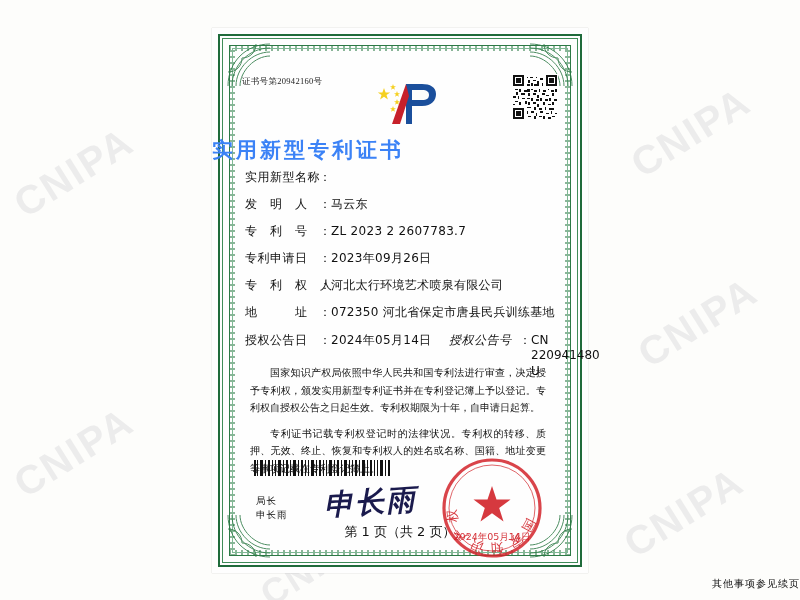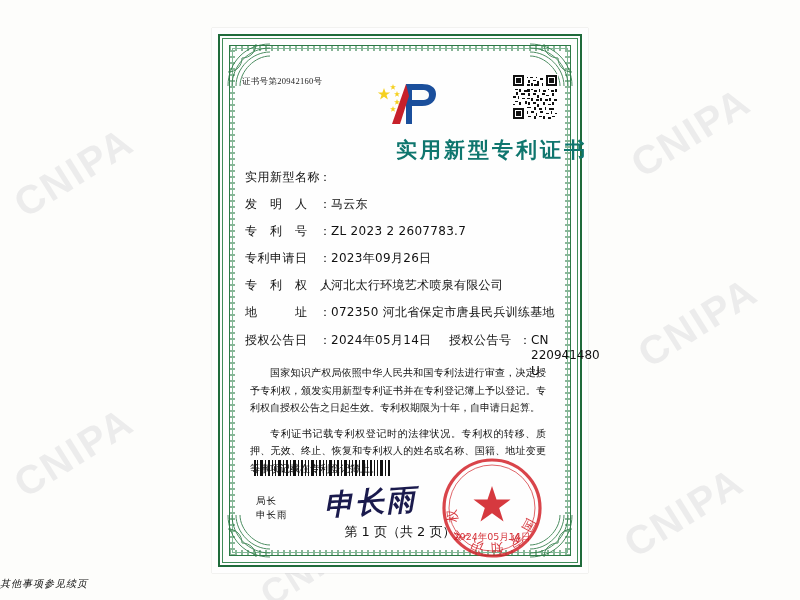--- a/index.html
+++ b/index.html
@@ -123,25 +123,25 @@
     width: 44px;
     height: 44px;
     background: #fff;
     padding: 1px;
   }
 
   .title {
     position: absolute;
     left: 0; right: 0;
     top: 108px;
-    text-align: right;
+    text-align: left;
     font-size: 21px;
     font-weight: bold;
     letter-spacing: 3px;
-    color: #0f766e;
+    color: #3b82f6;
     font-family: "DejaVu Sans", "Liberation Sans", sans-serif;
   }
 
   
   .fields {
     position: absolute;
     left: 33px;
     top: 142px;
     right: 28px;
   }
@@ -162,20 +162,21 @@
   .fsep { flex: 0 0 8px; }
   .fval {
     flex: 1 1 auto;
     letter-spacing: .3px;
   }
   .frow.split .fval { flex: 0 0 118px; }
   .frow.split .flabel2 {
     flex: 0 0 70px;
     white-space: nowrap;
     letter-spacing: .5px;
+    font-style: italic;
   }
   .frow.split .fval2 { flex: 1 1 auto; }
 
   
   .paras {
     position: absolute;
     left: 38px;
     right: 42px;
     top: 336px;
     font-size: 10px;
@@ -235,25 +236,24 @@
     left: 0; right: 0;
     bottom: 32px;
     text-align: center;
     font-size: 13px;
     color: #111;
   }
   .footnote {
     position: absolute;
     left: 0; right: 0;
     top: 577px;
-    text-align: left;
+    text-align: right;
     font-size: 10px;
     color: #111;
     letter-spacing: 1px;
-    font-style: italic;
   }
 </style>
 </head>
 <body>
 
 <div id="page">
 
   <div class="wm wm1">CNIPA</div>
   <div class="wm wm2">CNIPA</div>
   <div class="wm wm3">CNIPA</div>

